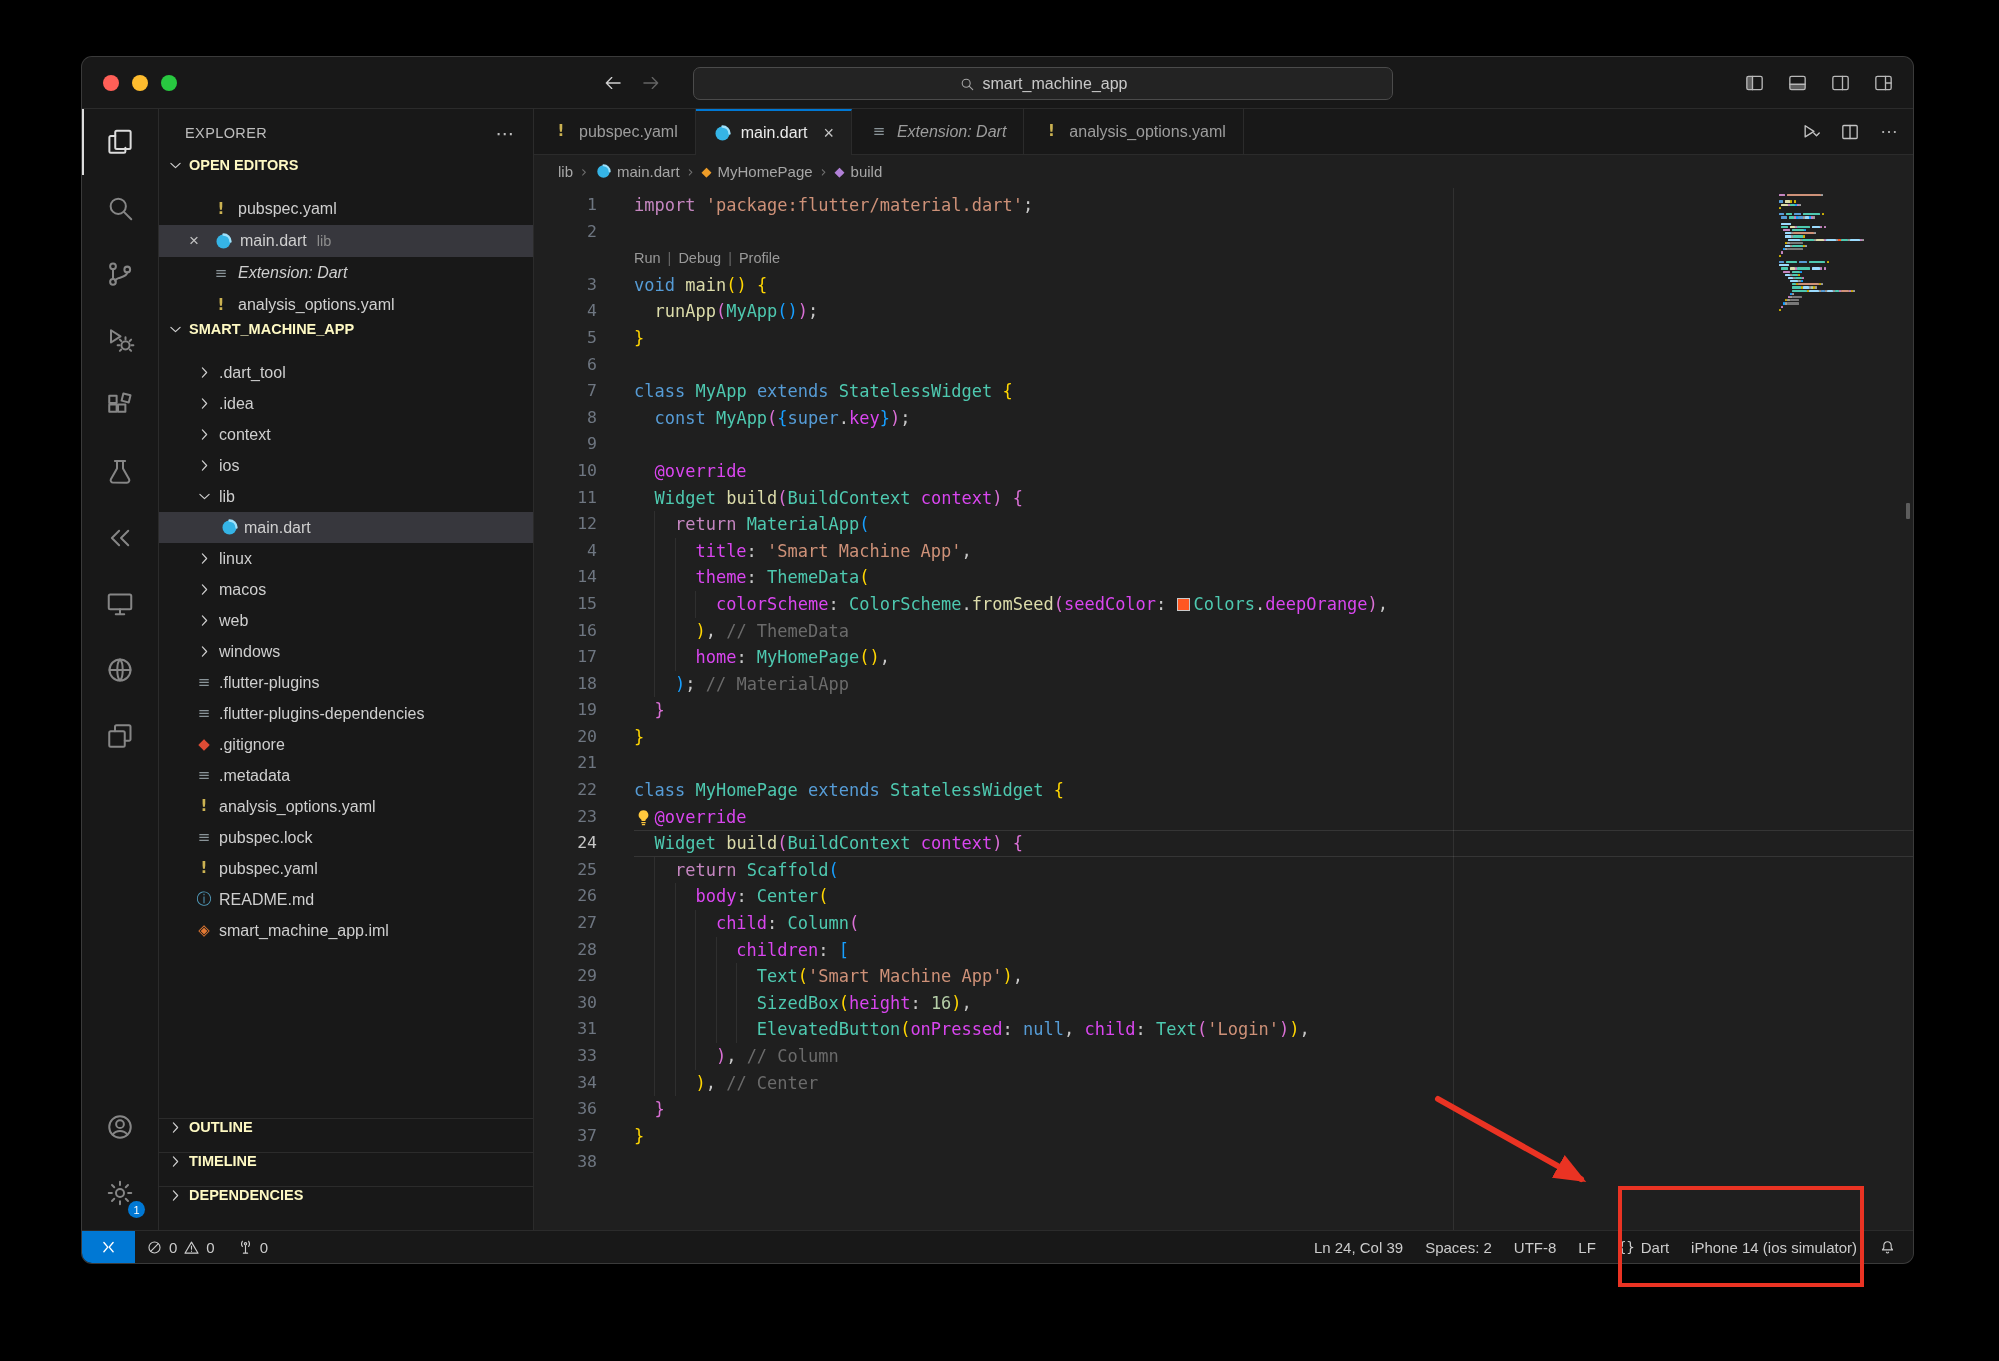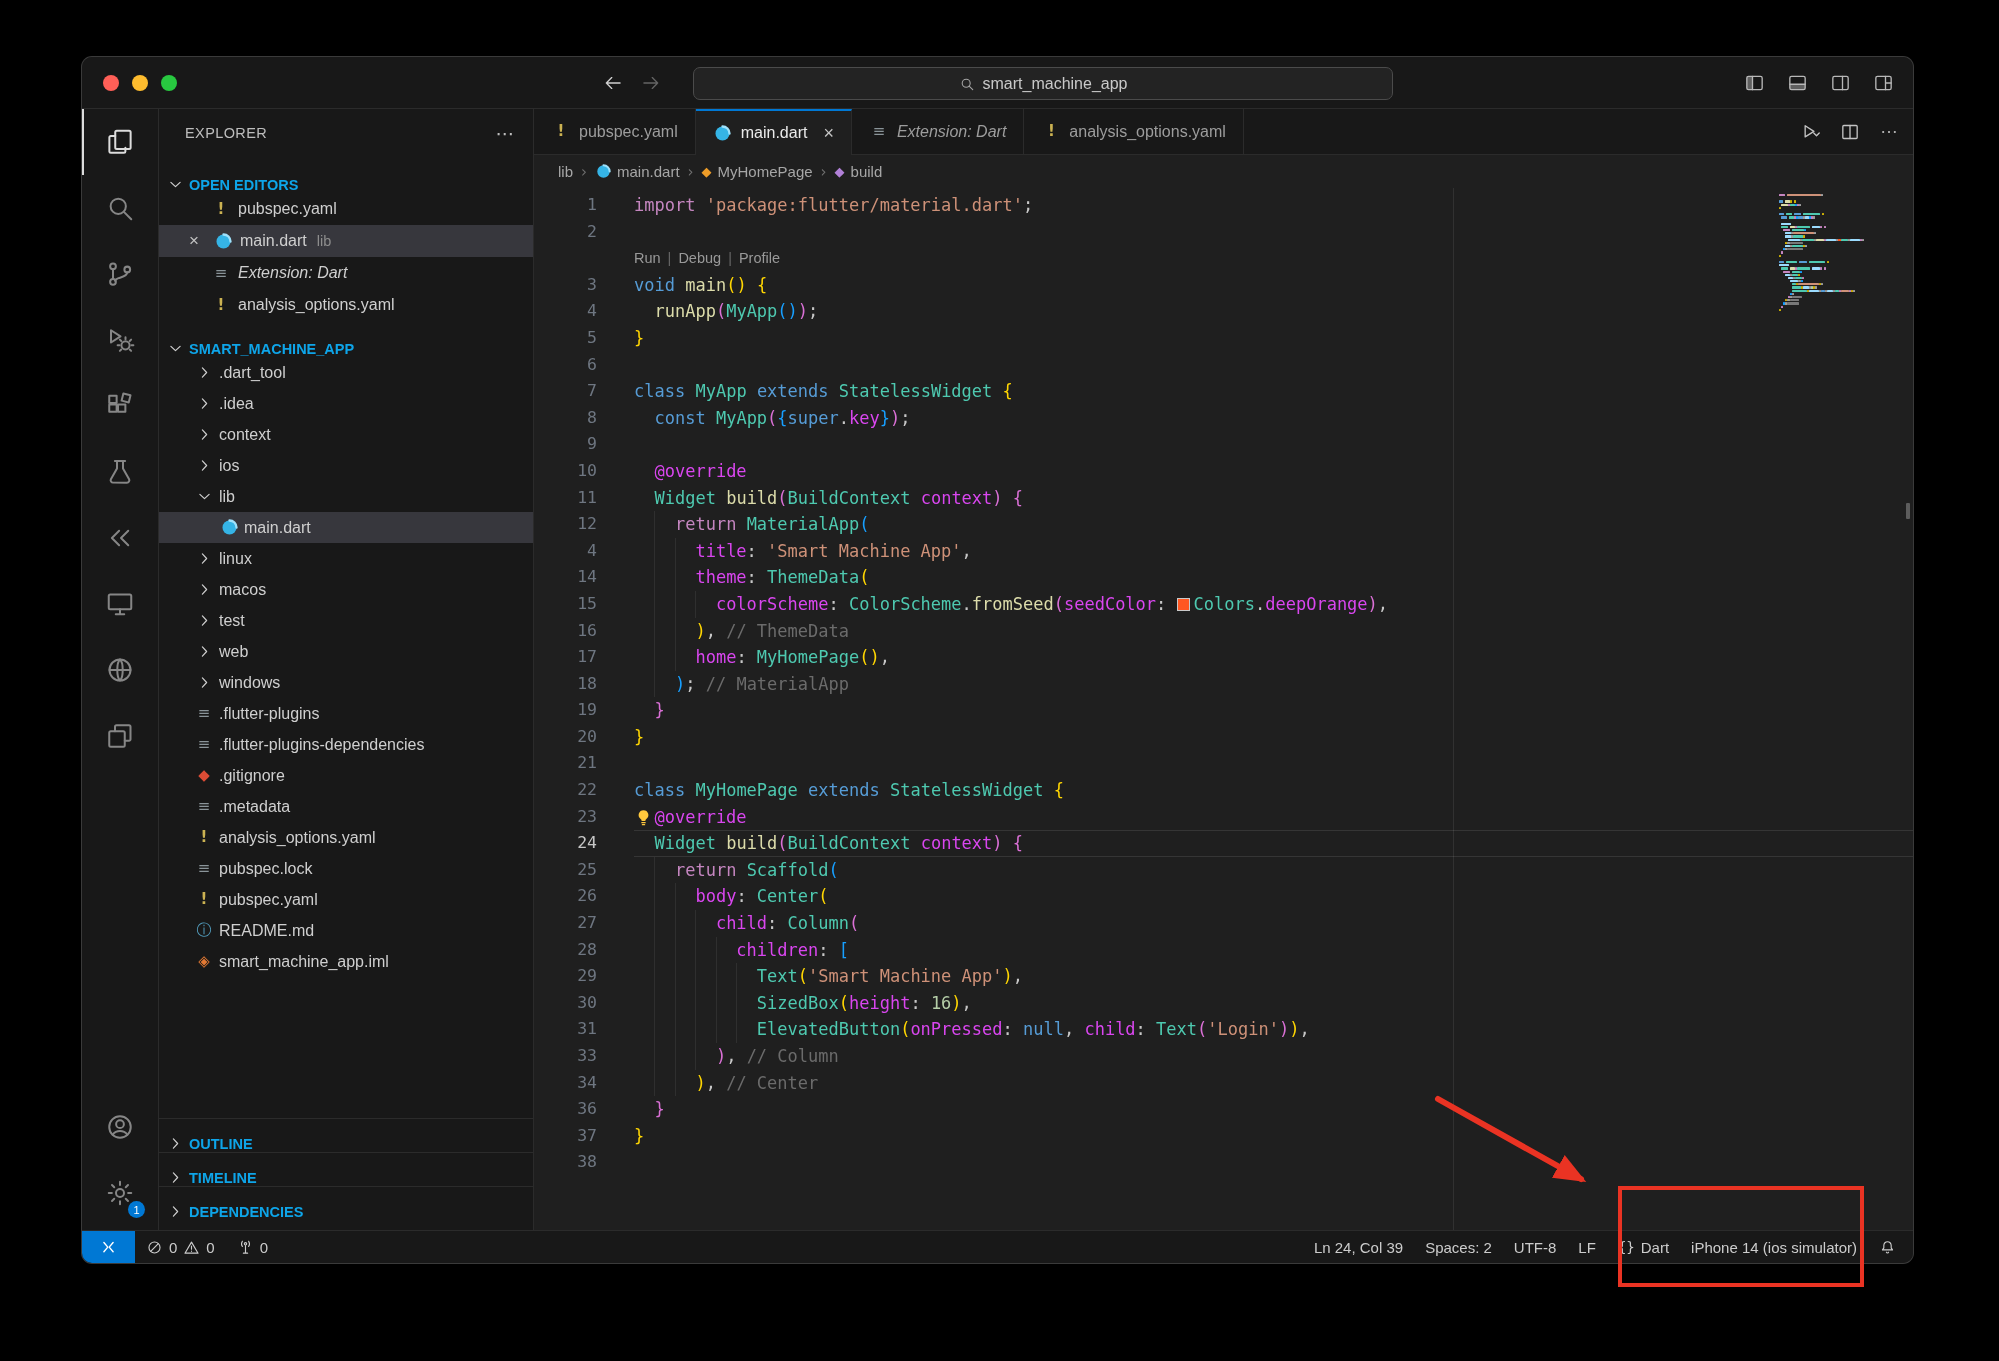--- a/index.html
+++ b/index.html
@@ -39,22 +39,22 @@
   .ab-bottom{padding-bottom:4px}
   .ab-badge{position:absolute;right:13px;bottom:8px;min-width:17px;height:17px;border-radius:9px;
     background:var(--accent);color:#fff;font-size:11px;display:flex;align-items:center;justify-content:center;padding:0 3px}
 
   
   .sidebar{flex:0 0 375px;background:#181818;border-right:1px solid #2b2b2b;display:flex;
     flex-direction:column;min-height:0;color:#cfcfcf}
   .sb-title{flex:0 0 48px;display:flex;align-items:center;padding:0 18px 0 26px;font-size:14.5px;
     color:#bdbdbd;letter-spacing:.4px}
   .sb-title .dots{margin-left:auto;font-family:"DejaVu Sans",sans-serif;font-size:19px;color:#bdbdbd;cursor:pointer}
-  .pane-header{flex:0 0 36px;display:flex;align-items:flex-end;gap:5px;padding-left:8px;font-weight:700;
-    font-size:14.5px;color:#0ea5e9;cursor:pointer}
+  .pane-header{flex:0 0 36px;display:flex;align-items:flex-start;gap:5px;padding-left:8px;font-weight:700;
+    font-size:14.5px;color:#fef9c3;cursor:pointer}
   .sb-bottom{margin-top:auto;padding-bottom:10px}
   .sb-bottom .pane-header{flex:0 0 34px;height:34px;border-top:1px solid #2b2b2b}
   .chev{width:17px;height:17px;display:inline-flex;color:#cfcfcf;flex:0 0 auto}
   .oe-row{height:32px;display:flex;align-items:center;padding-left:52px;font-size:16px;cursor:pointer}
   .oe-row.active{background:#37373d;padding-left:30px}
   .oe-close{width:24px;color:#c2c2c2;font-size:17px;flex:0 0 auto}
   .oe-suffix{margin-left:10px;color:#8d8d8d;font-size:14.5px}
   .italic{font-style:italic}
   .tree-row{height:31px;display:flex;align-items:center;padding-left:32px;font-size:16px;cursor:pointer}
   .tree-row.nested{padding-left:57px}
@@ -446,30 +446,20 @@
               <span>macos</span>
             </div>
             <div class="tree-row">
               <span class="slot">
                 <span class="svgi chev">
                   <svg viewBox="0 0 24 24" fill="none" stroke="currentColor" stroke-width="1.6" stroke-linecap="round" stroke-linejoin="round">
                     <path d="M9 5.5l6 6.5-6 6.5" stroke-width="1.7"></path>
                   </svg>
                 </span>
               </span>
-              <span>test</span>
-            </div>
-            <div class="tree-row">
-              <span class="slot">
-                <span class="svgi chev">
-                  <svg viewBox="0 0 24 24" fill="none" stroke="currentColor" stroke-width="1.6" stroke-linecap="round" stroke-linejoin="round">
-                    <path d="M9 5.5l6 6.5-6 6.5" stroke-width="1.7"></path>
-                  </svg>
-                </span>
-              </span>
               <span>web</span>
             </div>
             <div class="tree-row">
               <span class="slot">
                 <span class="svgi chev">
                   <svg viewBox="0 0 24 24" fill="none" stroke="currentColor" stroke-width="1.6" stroke-linecap="round" stroke-linejoin="round">
                     <path d="M9 5.5l6 6.5-6 6.5" stroke-width="1.7"></path>
                   </svg>
                 </span>
               </span>

